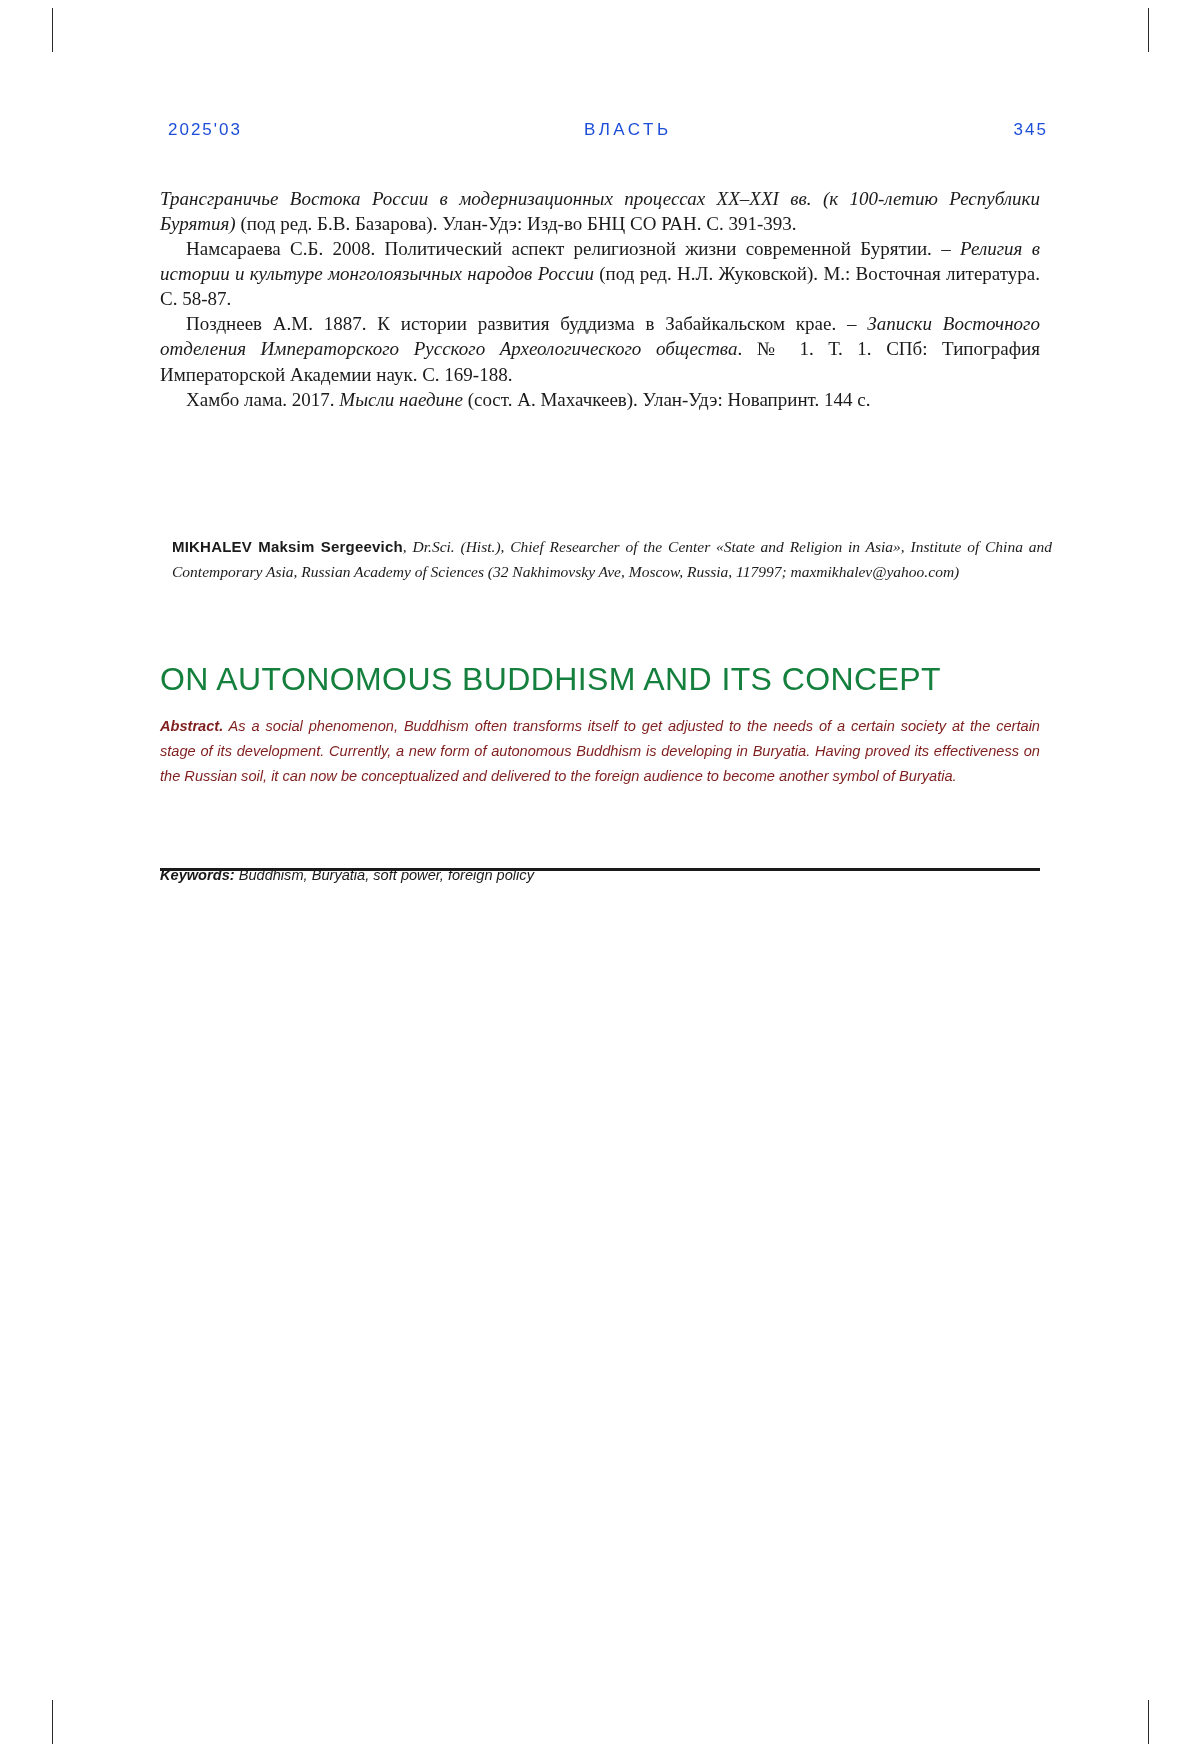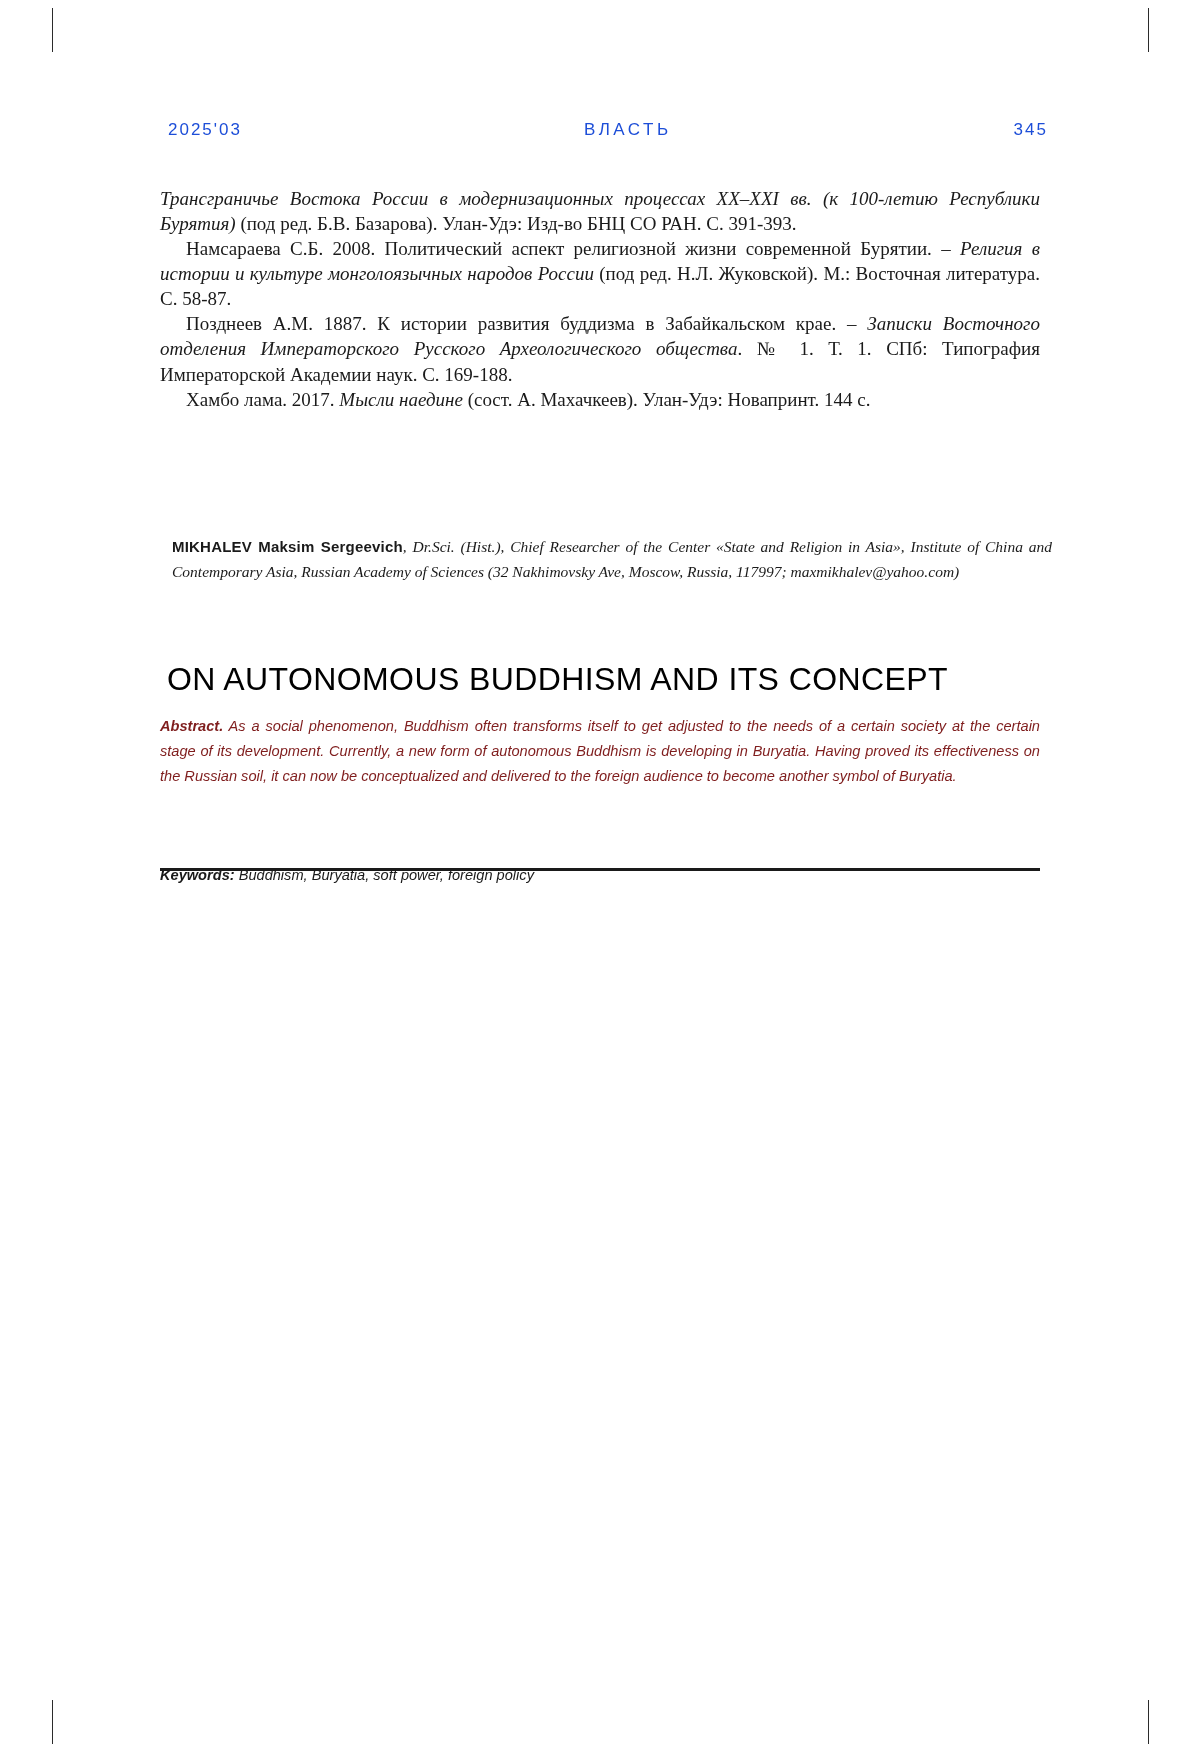--- a/index.html
+++ b/index.html
@@ -94,27 +94,27 @@
     font-style: normal;
     font-weight: 700;
     font-size: 15px;
     letter-spacing: 0.2px;
   }
 
   
   .article-title {
     position: absolute;
     top: 640px;
-    left: 7px;
+    left: 0;
     width: 880px;
     font-family: "Liberation Sans", sans-serif;
     font-weight: 400;
     font-size: 32px;
     letter-spacing: 0.4px;
-    color: #000000;
+    color: #15803d;
     line-height: 1.15;
   }
 
   
   .abstract {
     position: absolute;
     top: 714px;
     left: 0;
     width: 880px;
     font-family: "Liberation Sans", sans-serif;

